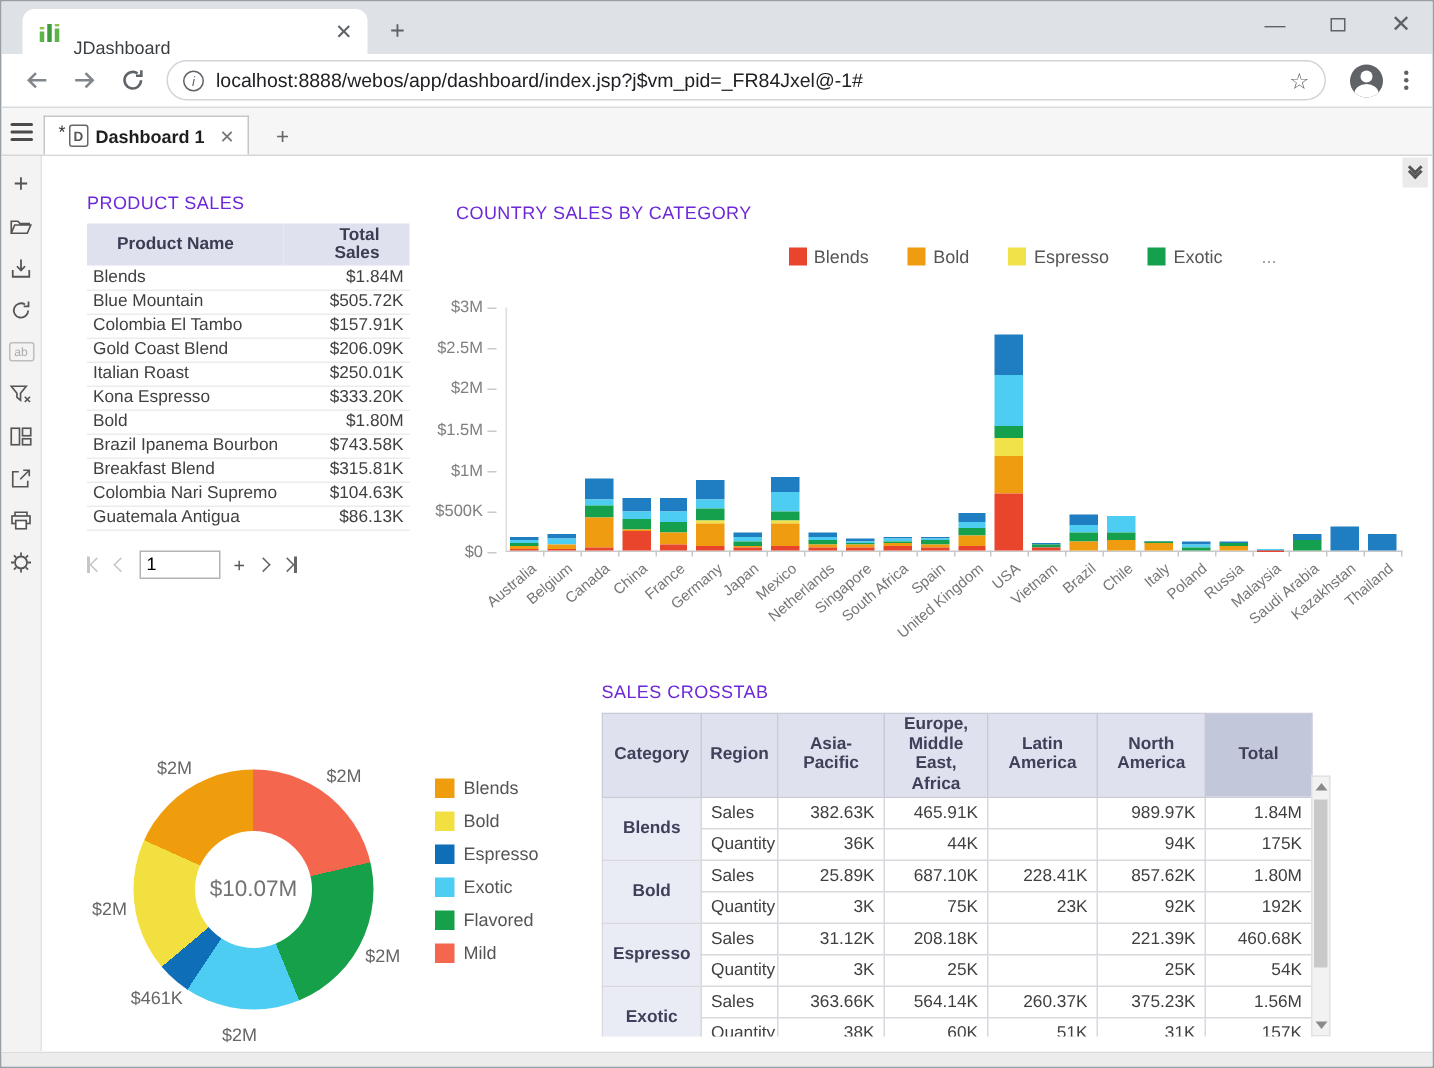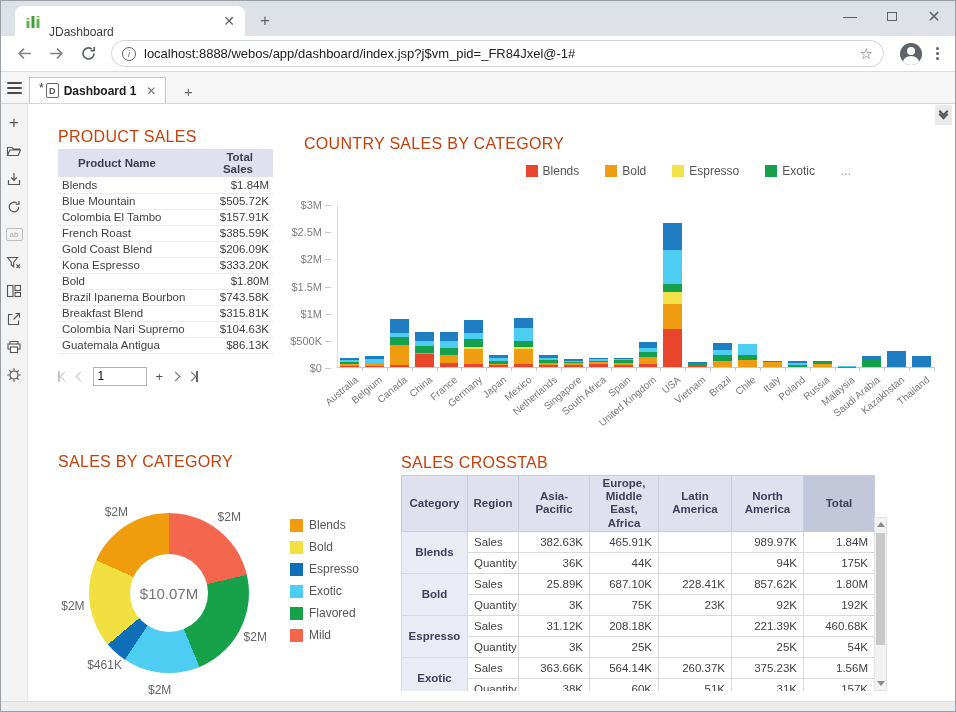--- a/index.html
+++ b/index.html
@@ -43,21 +43,21 @@
 
   
   .content { position:relative; flex:1; background:#fff; overflow:hidden; }
   .rail { position:absolute; left:0; top:0; bottom:0; width:27px; background:#f3f3f4; border-right:1px solid #e4e4e4; display:flex; flex-direction:column; align-items:center; padding-top:10px; gap:11px; }
   .rail .ric { width:17px; height:17px; display:flex; align-items:center; justify-content:center; color:#555; }
   .rail .plus { font-size:17px; font-weight:400; color:#555; }
   .ab-box { width:17px; height:13px; border:1px solid #bdbdbd; border-radius:2px; font-size:8px; color:#aaa; display:flex; align-items:center; justify-content:center; }
   .collapse-btn { position:absolute; right:3px; top:1px; width:17px; height:20px; background:#eaeaea; display:flex; flex-direction:column; align-items:center; justify-content:center; gap:0; }
   .collapse-btn i { width:7px; height:7px; border-right:2px solid #555; border-bottom:2px solid #555; transform:rotate(45deg); margin-top:-4px; }
 
-  .wtitle { position:absolute; font-size:16px; color:#c2410c; letter-spacing:.3px; white-space:nowrap; }
+  .wtitle { position:absolute; font-size:12px; color:#6d28d9; letter-spacing:.3px; white-space:nowrap; }
 
   
   .ptable { position:absolute; left:57px; top:45px; width:215px; border-collapse:collapse; font-size:11.5px; color:#404040; }
   .ptable th { background:#dfe1ef; color:#3c3c52; font-weight:700; text-align:left; padding:2px 20px; height:17px; }
   .ptable th.r, .ptable td.pval { text-align:right;margin-top:28px; }
   .ptable td { border-bottom:1px solid #ececec; padding:1px 4px; height:16px; white-space:nowrap; }
   .pager { position:absolute; left:57px; top:260px; width:215px; height:24px; display:flex; align-items:center; gap:9px; color:#555; }
   .pg-chev { width:7px; height:7px; border-left:1.6px solid #666; border-bottom:1.6px solid #666; display:inline-block; }
   .lt { transform:rotate(45deg); }
   .gt { transform:rotate(225deg); }
@@ -266,26 +266,26 @@
           </tr>
           <tr>
             <td class="pname">Blue Mountain</td>
             <td class="pval">$505.72K</td>
           </tr>
           <tr>
             <td class="pname">Colombia El Tambo</td>
             <td class="pval">$157.91K</td>
           </tr>
           <tr>
-            <td class="pname">French Roast</td>
-            <td class="pval">$385.59K</td>
-          </tr>
-          <tr>
             <td class="pname">Gold Coast Blend</td>
             <td class="pval">$206.09K</td>
+          </tr>
+          <tr>
+            <td class="pname">Italian Roast</td>
+            <td class="pval">$250.01K</td>
           </tr>
           <tr>
             <td class="pname">Kona Espresso</td>
             <td class="pval">$333.20K</td>
           </tr>
           <tr>
             <td class="pname">Bold</td>
             <td class="pval">$1.80M</td>
           </tr>
           <tr>
@@ -589,21 +589,20 @@
           <span class="xlab">Kazakhstan</span>
         </div>
         <div class="slot">
           <div class="bar">
             <div class="seg" style="height: 10.8667px; background: rgb(31, 125, 194);"></div>
           </div>
           <span class="xlab">Thailand</span>
         </div>
       </div>
 
-    <div class="wtitle" style="left:57px; top:349px;">SALES BY CATEGORY</div>
     <div class="donut-area">
       <div class="ring" style="background: conic-gradient(rgb(244, 102, 78) 0deg, rgb(244, 102, 78) 76.8543deg, rgb(22, 160, 74) 76.8543deg, rgb(22, 160, 74) 157.641deg, rgb(78, 205, 242) 157.641deg, rgb(78, 205, 242) 213.405deg, rgb(14, 111, 184) 213.405deg, rgb(14, 111, 184) 229.884deg, rgb(242, 224, 64) 229.884deg, rgb(242, 224, 64) 294.227deg, rgb(240, 157, 13) 294.227deg, rgb(240, 157, 13) 360deg);"></div>
       <div class="hole"></div>
       <div class="center-label">$10.07M</div>
     <span class="dlab" style="left: 198.287px; top: 25.0103px;">$2M</span>
         <span class="dlab" style="left: 224.237px; top: 145.41px;">$2M</span>
         <span class="dlab" style="left: 128.665px; top: 197.55px;">$2M</span>
         <span class="dlab" style="left: 73.5431px; top: 173.487px;">$461K</span>
         <span class="dlab" style="left: 41.931px; top: 114.407px;">$2M</span>
         <span class="dlab" style="left: 85.3313px; top: 19.5445px;">$2M</span>

